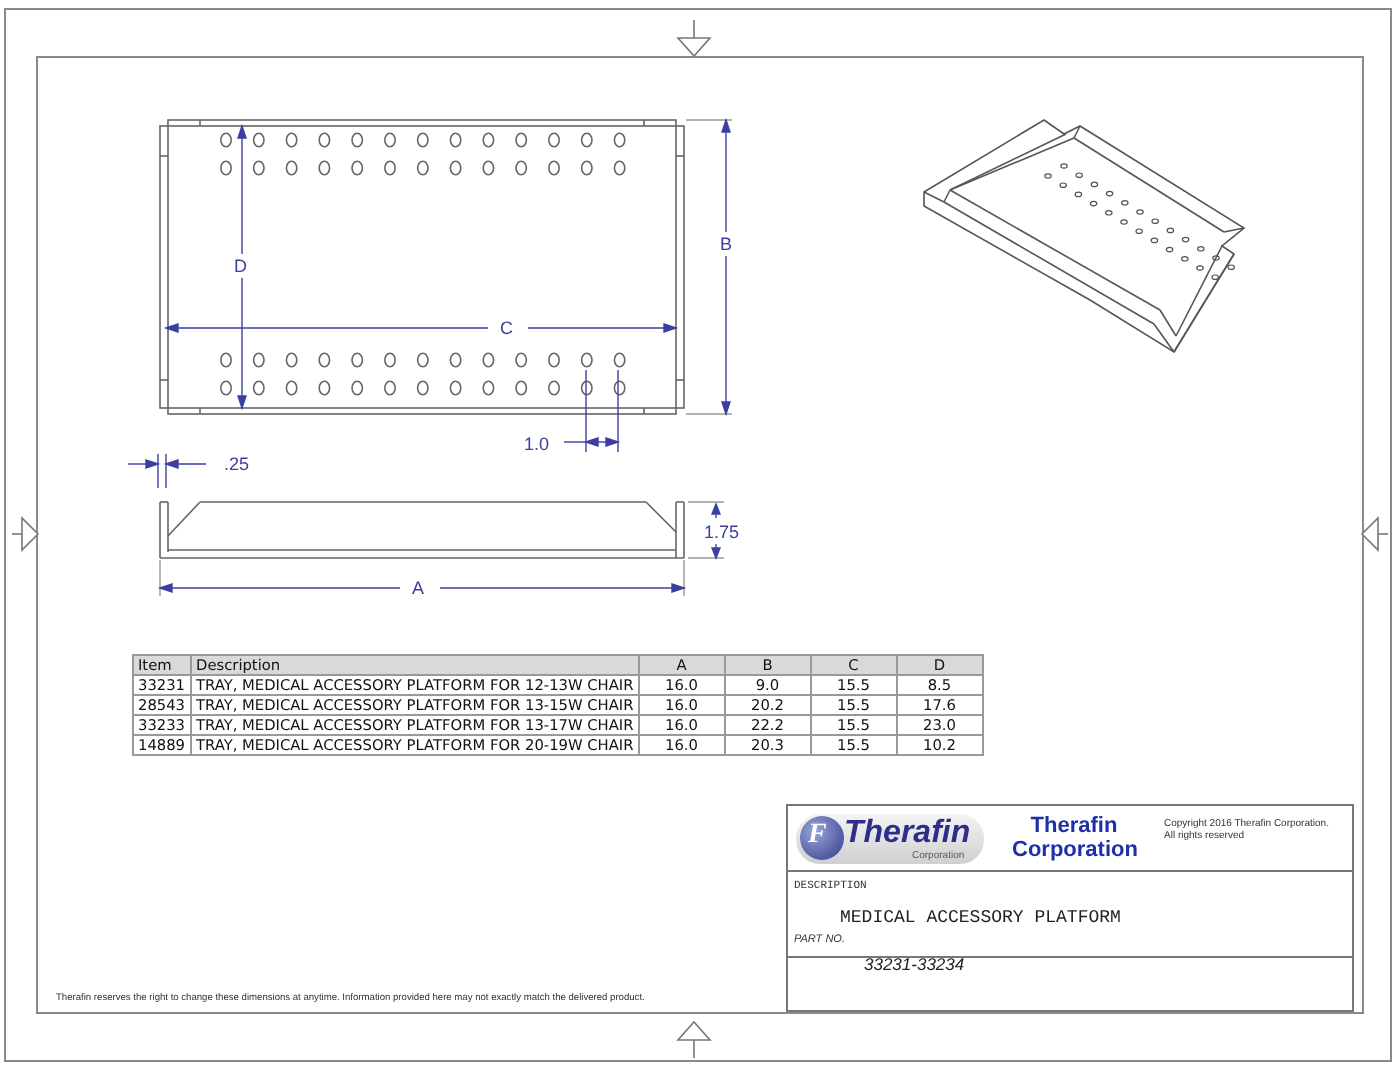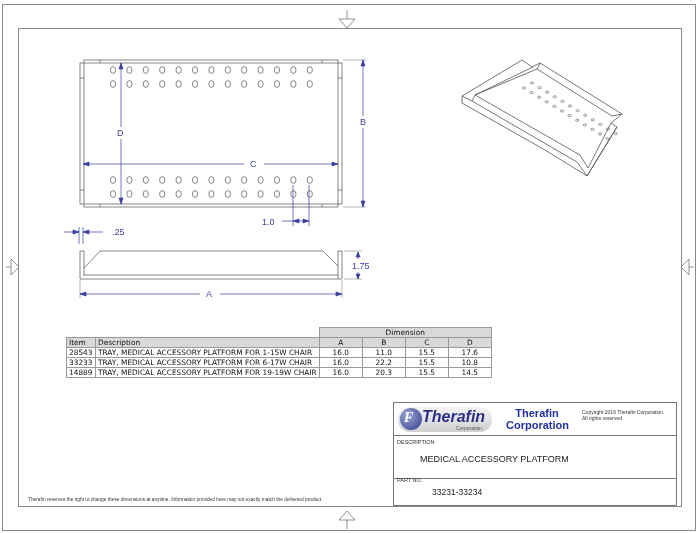--- a/index.html
+++ b/index.html
@@ -219,55 +219,59 @@
       <ellipse cx="584.8" cy="124.8" rx="1.6" ry="1.1"></ellipse>
       <ellipse cx="592.4" cy="129.4" rx="1.6" ry="1.1"></ellipse>
       <ellipse cx="600" cy="134" rx="1.6" ry="1.1"></ellipse>
       <ellipse cx="607.6" cy="138.6" rx="1.6" ry="1.1"></ellipse>
     </g>
 
 </svg>
 
 <table class="spec">
   <tbody>
-      <tr class="grp">
-    <td class="blank" colspan="2"></td>
-    <td class="hdr" colspan="4">Dimension</td>
-  </tr>
   <tr class="colh">
     <td style="width:24px">Item</td>
     <td style="width:206px">Description</td>
     <td class="num">A</td>
     <td class="num">B</td>
     <td class="num">C</td>
     <td class="num">D</td>
   </tr>
   <tr>
+    <td>33231</td>
+    <td>TRAY, MEDICAL ACCESSORY PLATFORM FOR 12-13W CHAIR</td>
+    <td class="num">16.0</td>
+    <td class="num">9.0</td>
+    <td class="num">15.5</td>
+    <td class="num">8.5</td>
+  </tr>
+  <tr>
     <td>28543</td>
-    <td>TRAY, MEDICAL ACCESSORY PLATFORM FOR 1-15W CHAIR</td>
+    <td>TRAY, MEDICAL ACCESSORY PLATFORM FOR 13-15W CHAIR</td>
     <td class="num">16.0</td>
-    <td class="num">11.0</td>
+    <td class="num">20.2</td>
     <td class="num">15.5</td>
     <td class="num">17.6</td>
   </tr>
   <tr>
     <td>33233</td>
-    <td>TRAY, MEDICAL ACCESSORY PLATFORM FOR 6-17W CHAIR</td>
+    <td>TRAY, MEDICAL ACCESSORY PLATFORM FOR 13-17W CHAIR</td>
     <td class="num">16.0</td>
     <td class="num">22.2</td>
     <td class="num">15.5</td>
-    <td class="num">10.8</td>
+    <td class="num">23.0</td>
   </tr>
   <tr>
     <td>14889</td>
-    <td>TRAY, MEDICAL ACCESSORY PLATFORM FOR 19-19W CHAIR</td>
+    <td>TRAY, MEDICAL ACCESSORY PLATFORM FOR 20-19W CHAIR</td>
     <td class="num">16.0</td>
     <td class="num">20.3</td>
     <td class="num">15.5</td>
-    <td class="num">14.5</td>
+    <td class="num">10.2</td>
   </tr>
 </tbody>
   </table>
 
 <div id="titleblock" class="abs">
   <div class="tb-row" style="top:0;height:33px;">
     <div class="abs" style="left:4px;top:4px;width:94px;height:25px;border-radius:12px;background:linear-gradient(#f4f4f4,#cfcfcf);">
       <div class="abs" style="left:2px;top:1px;width:22px;height:22px;border-radius:50%;background:radial-gradient(circle at 35% 35%,#9aa6d8,#2e3a8a);">
         <span class="abs" style="left:4px;top:2px;font-size:14px;font-weight:bold;font-style:italic;color:#fff;font-family:'Liberation Serif',serif;">F</span>
       </div>
@@ -276,23 +280,23 @@
     </div>
     <div class="abs" style="left:112px;top:4px;width:62px;text-align:center;font-size:11px;font-weight:bold;color:#1f2fa8;line-height:12px;">
       <div>Therafin</div>
       <div>Corporation</div>
     </div>
     <div class="abs small" style="left:188px;top:6px;line-height:6px;font-size:5px;">
       <div>Copyright 2016 Therafin Corporation.</div>
       <div>All rights reserved</div>
     </div>
   </div>
-  <div class="tb-row" style="top:33px;height:43px;">
+  <div class="tb-row" style="top:33px;height:43px;font-family:Liberation Mono, monospace;">
     <span class="abs small" style="left:3px;top:3px;">DESCRIPTION</span>
     <span class="abs" style="left:26px;top:18px;font-size:9px;color:#222;">MEDICAL ACCESSORY PLATFORM</span>
   </div>
-  <div class="tb-row" style="top:72px;height:27px;border-bottom:none;">
+  <div class="tb-row" style="top:62px;height:27px;border-bottom:none;font-style:italic;">
     <span class="abs small" style="left:3px;top:2px;">PART NO.</span>
     <span class="abs" style="left:38px;top:12px;font-size:8.5px;color:#222;">33231-33234</span>
   </div>
 </div>
 
 <div id="disclaimer" class="abs">Therafin reserves the right to change these dimensions at anytime.  Information provided here may not exactly match the delivered product.</div>
 
 </body></html>

